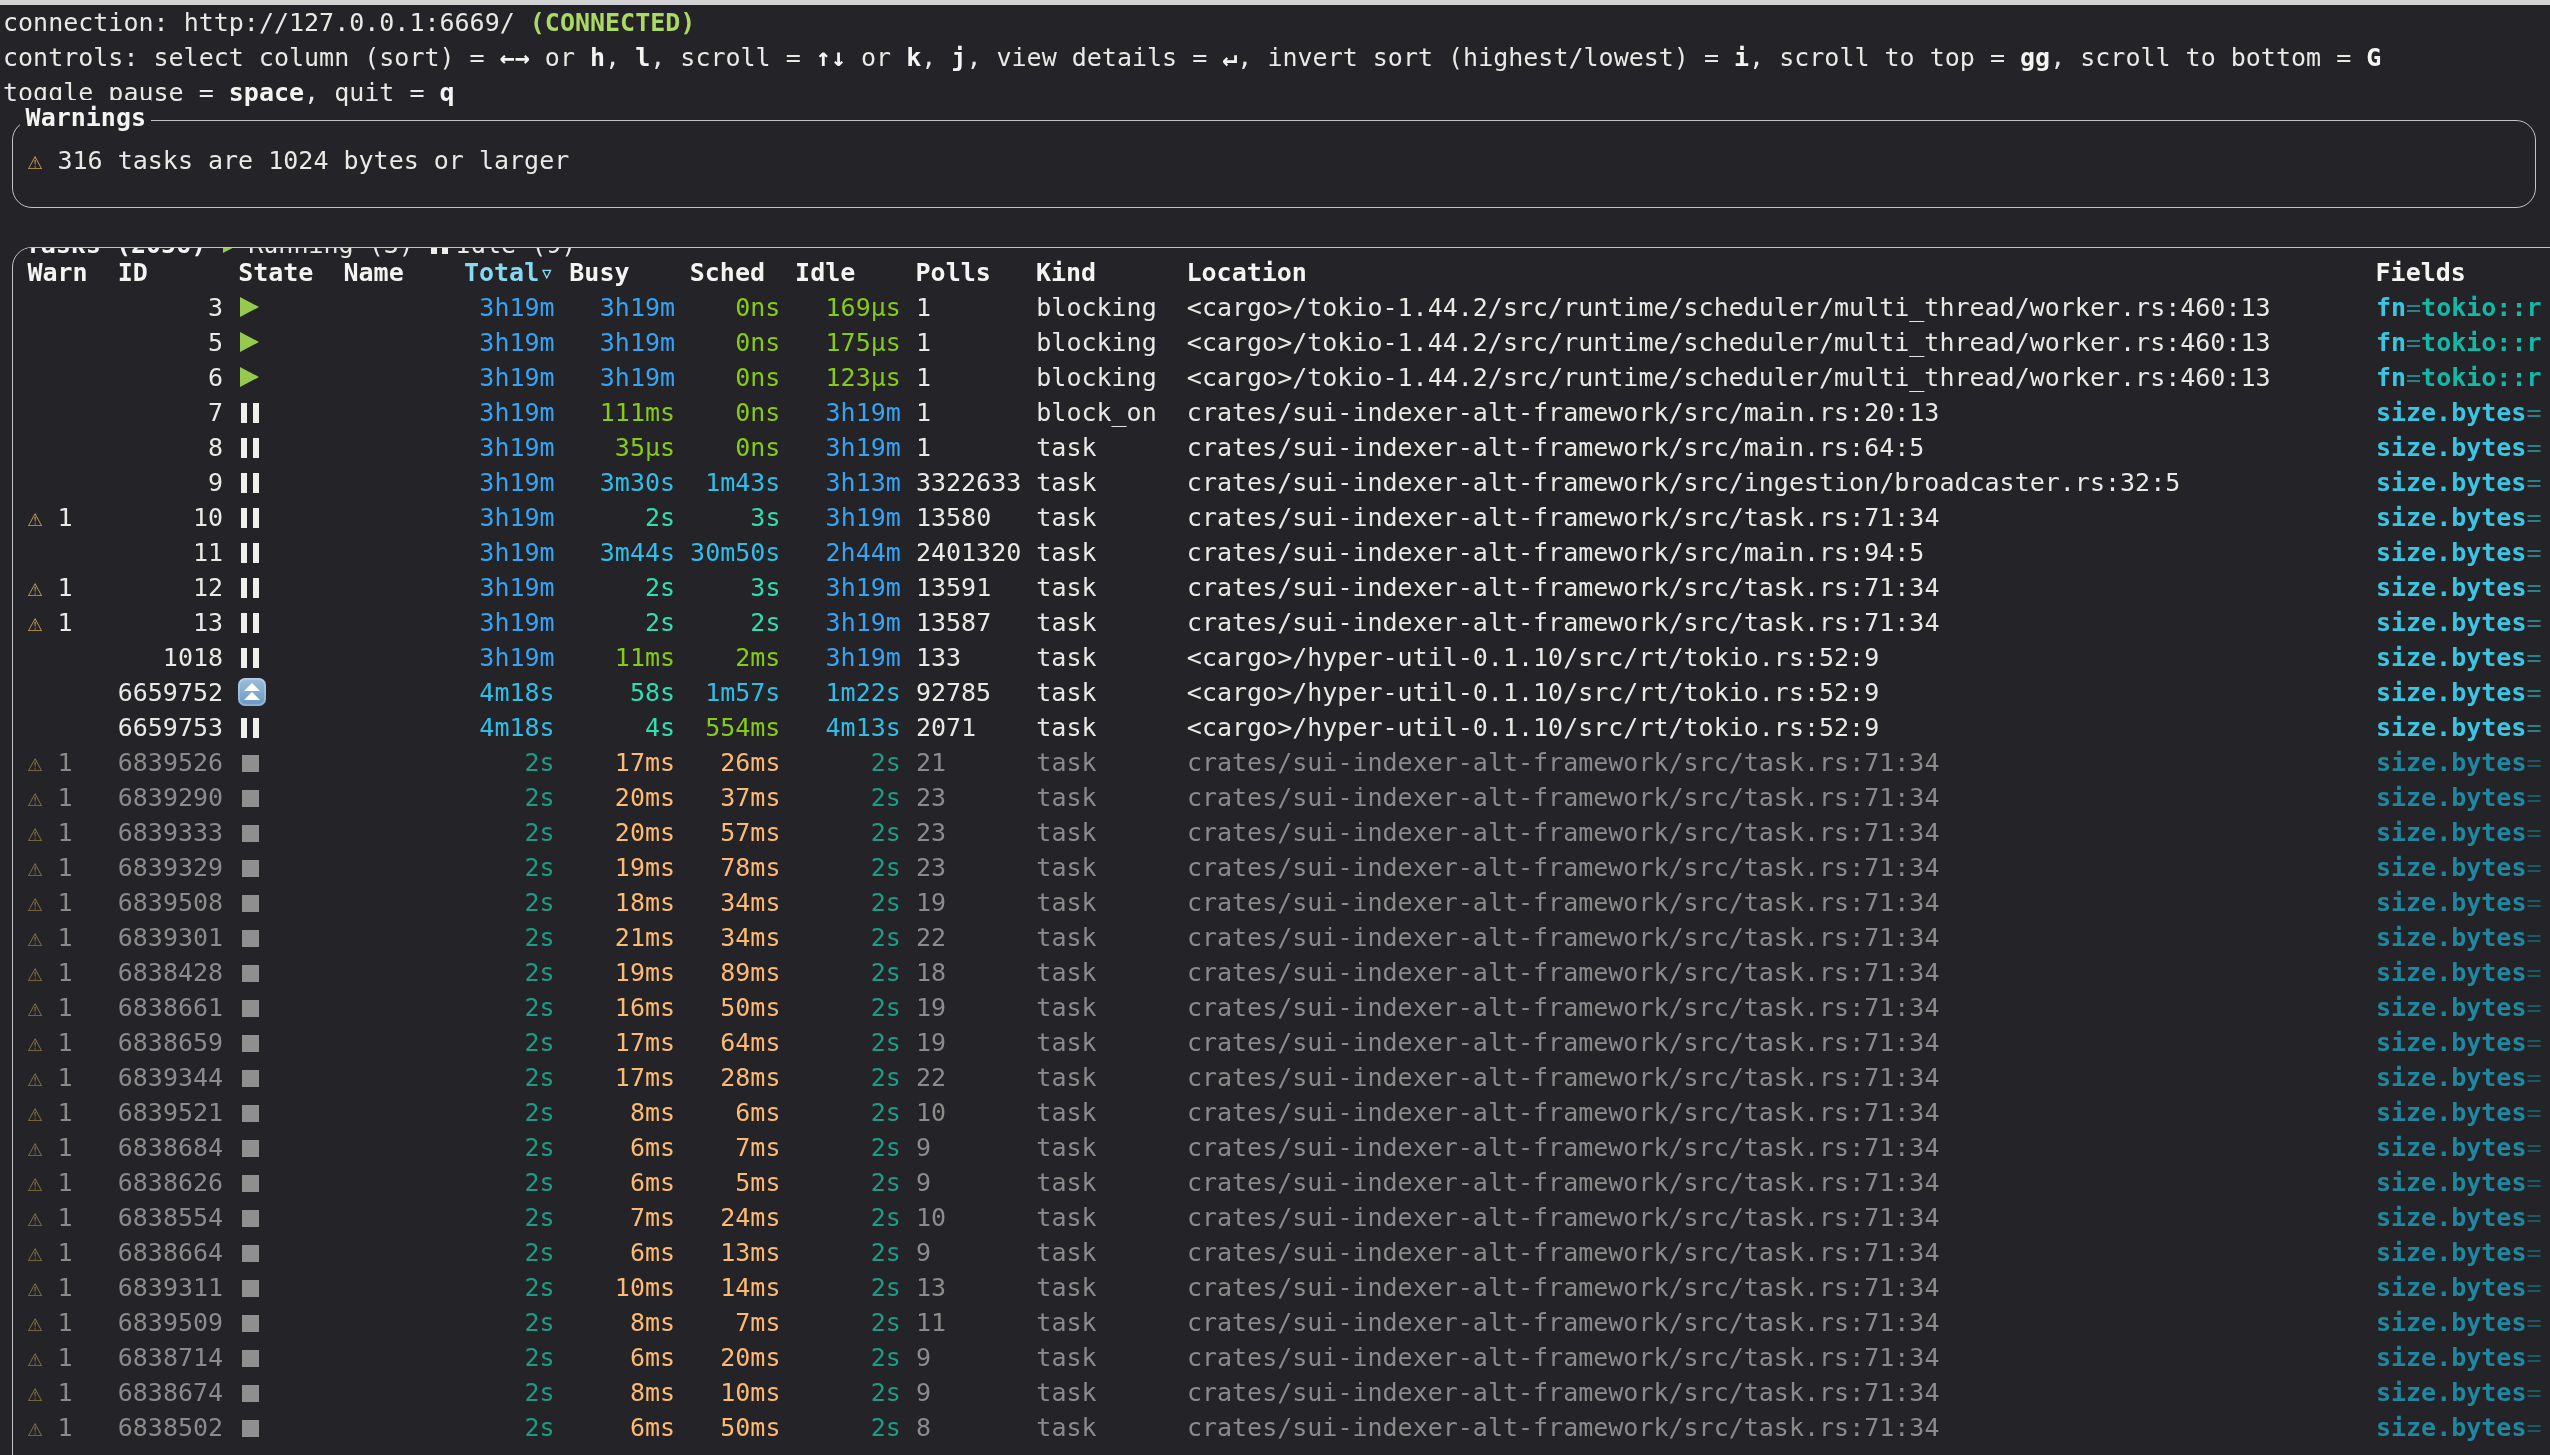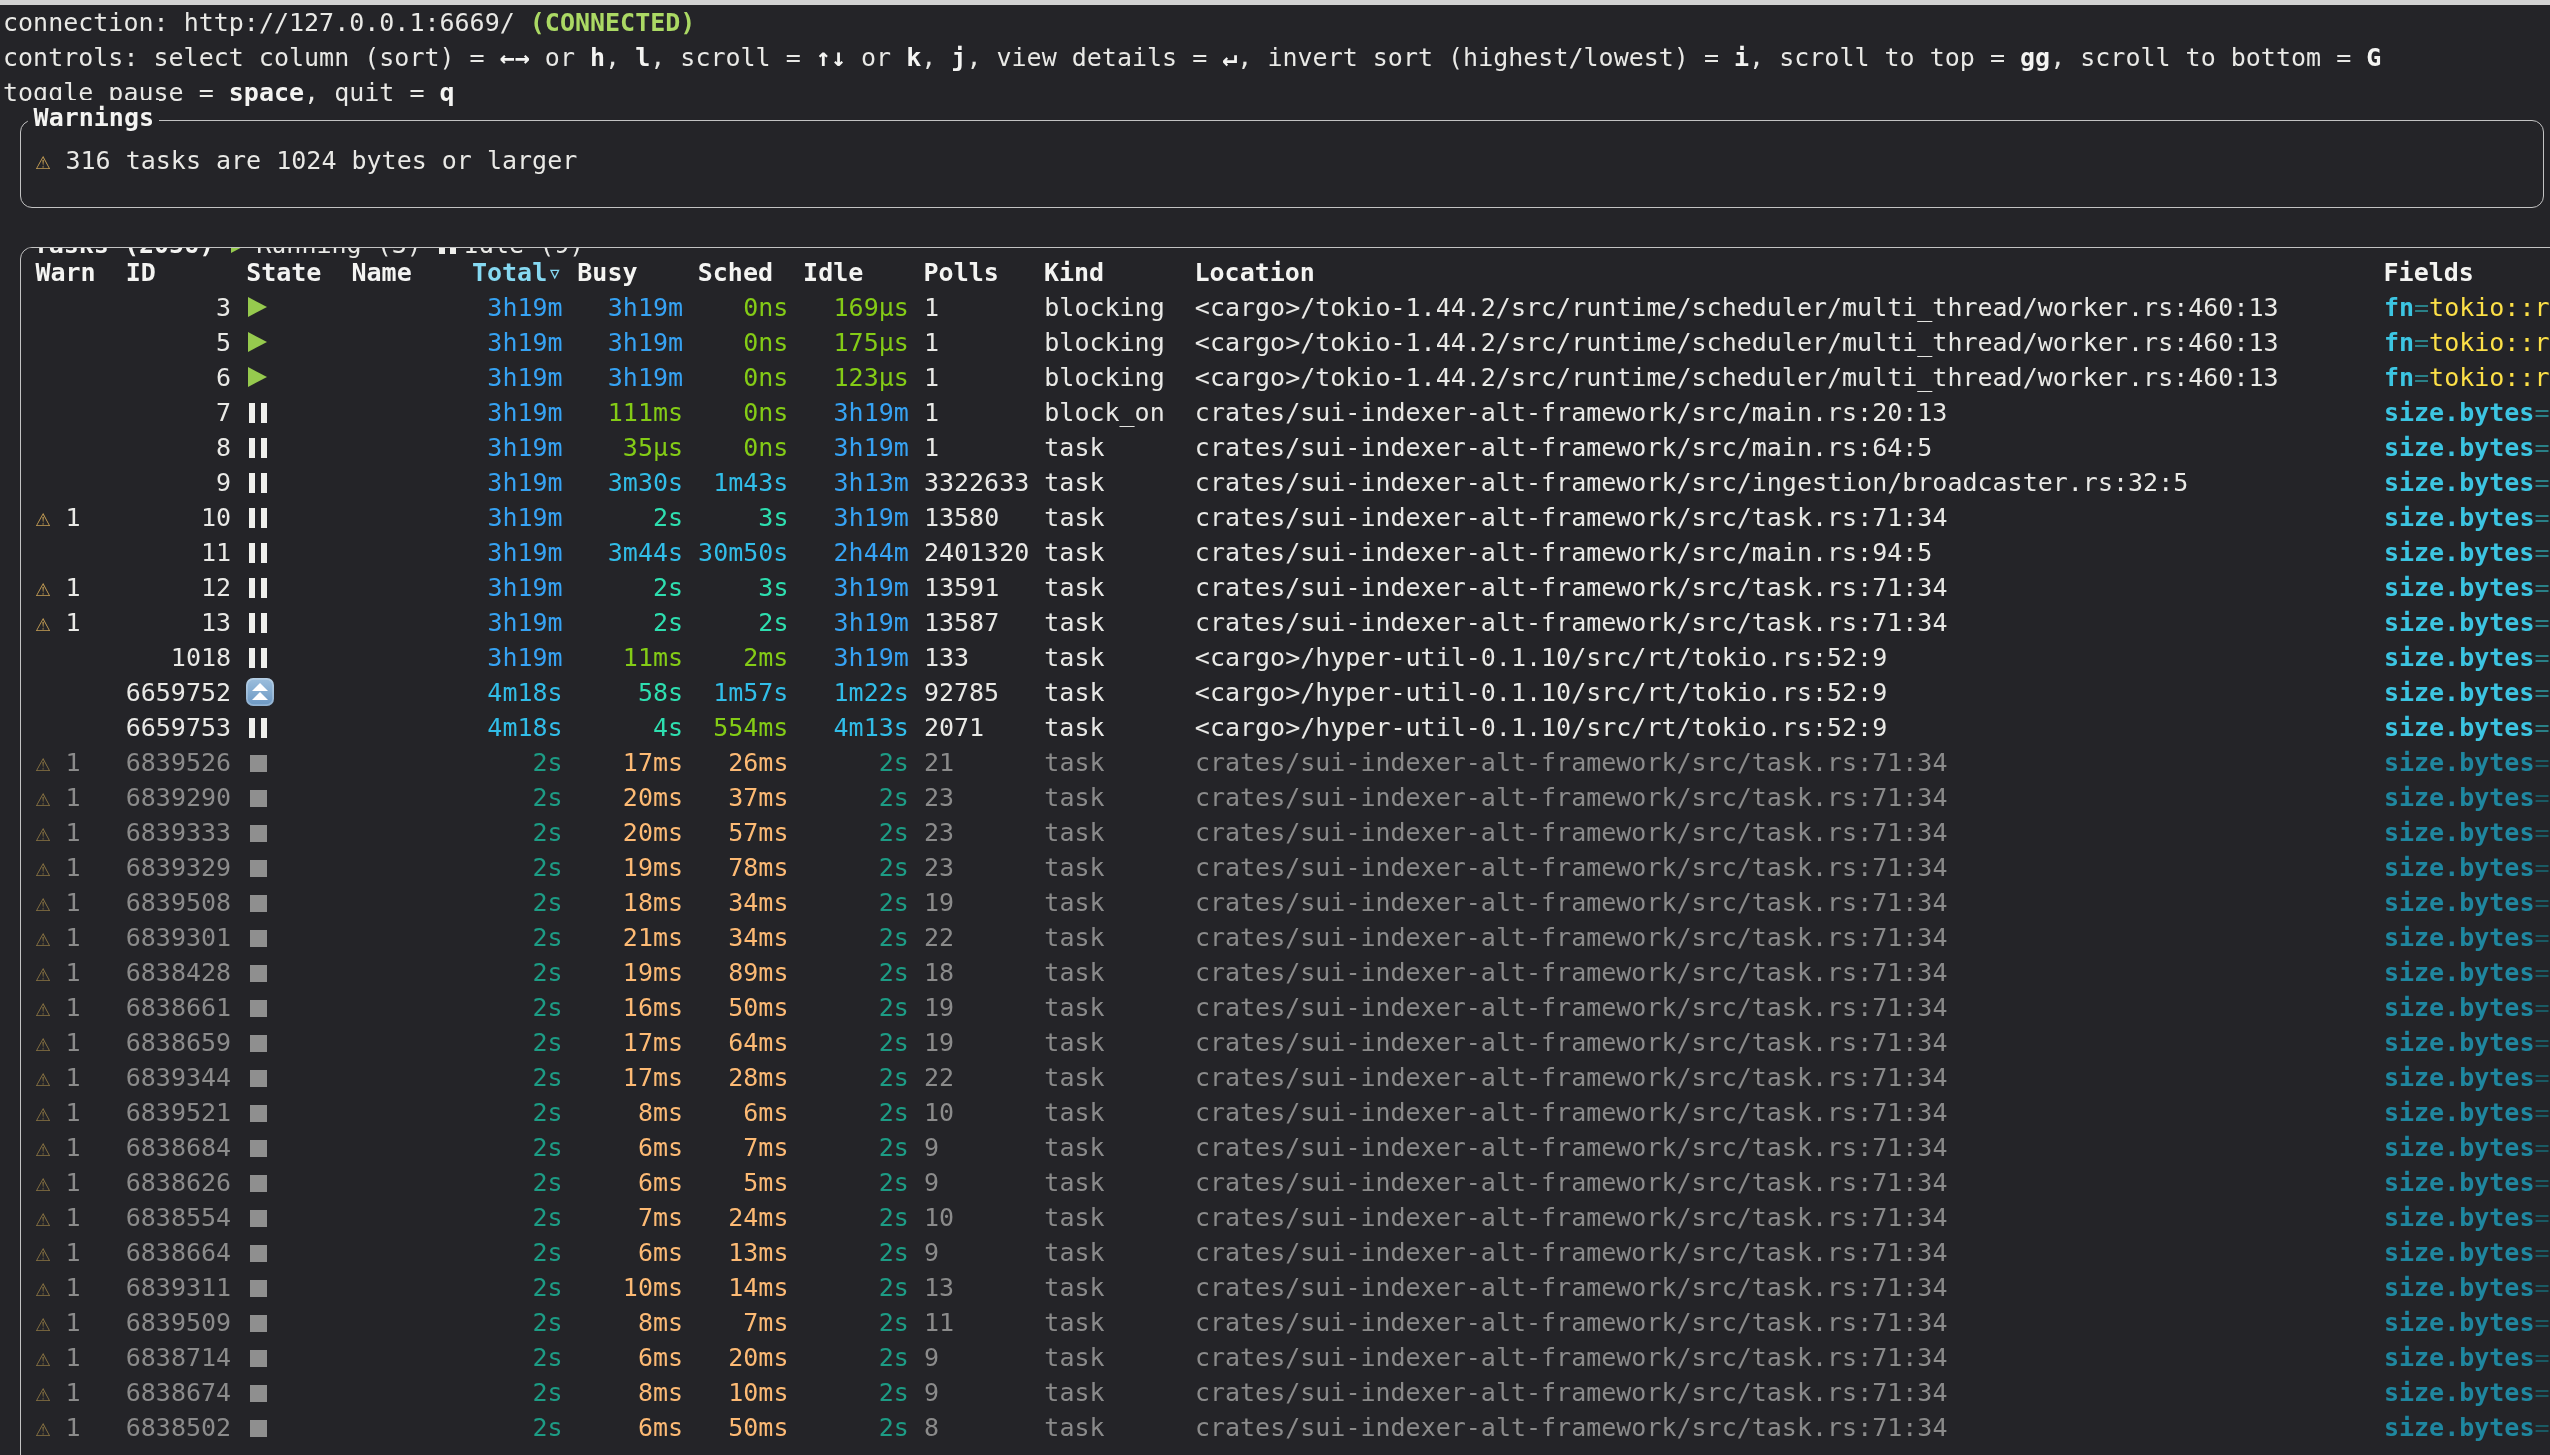--- a/index.html
+++ b/index.html
@@ -4,32 +4,32 @@
 <style>
   html,body{margin:0;padding:0;background:#242428;}
   body{width:2550px;height:1456px;overflow:hidden;position:relative;
        font-family:"DejaVu Sans Mono","DejaVu Sans",monospace;font-size:25px;color:#e9e9e6;}
   .topstrip{position:absolute;top:0;left:0;width:2550px;height:4.5px;background:#d2d2d2;}
   .screen{position:absolute;top:4.5px;left:0;width:2550px;}
   .line{white-space:pre;line-height:35px;height:35px;padding-left:3px;}
   b,.b{font-weight:bold;color:#f4f4f2;}
   .conn{font-weight:bold;color:#abd964;}
   
-  .panel{position:relative;border:1.8px solid #c3c3c3;border-radius:12px;margin-left:20px;}
+  .panel{position:relative;border:1.8px solid #c3c3c3;border-radius:20px;margin-left:12px;}
   .panel-title{position:absolute;top:-21.5px;left:7.2px;background:#242428;padding:0 5.4px;white-space:pre;line-height:35px;}
   .warn-panel{margin-top:10.8px;width:2522px;height:86px;}
   .warn-item{white-space:pre;padding:21.5px 0 0 14.4px;line-height:35px;}
   .tasks-panel{margin-top:39px;width:2565px;height:1256px;overflow:hidden;}
   .tbl{padding:7.2px 0 0 14.4px;}
   .trow{white-space:pre;line-height:35px;height:35px;}
   
   .w{color:#e9e9e6;} .wb{color:#f4f4f2;font-weight:bold;}
   .hr{color:#36a3f4;} .min{color:#31bde8;} .sec{color:#2edfb0;} .sub{color:#84cc16;}
   .warnic{color:#c59e55;} .cnt{color:#e9e9e6;}
-  .fkey{color:#3cc5e2;font-weight:bold;} .feq{color:#2a8087;} .fval{color:#fde047;}
+  .fkey{color:#3cc5e2;font-weight:bold;} .feq{color:#2a8087;} .fval{color:#14b8a6;font-weight:bold;}
   .sortcol{color:#86d9f2;font-weight:bold;}
   .dim .w,.dim .cnt,.dim .id{color:#8b8b8b;}
   .dim .sec{color:#1d9c85;} .dim .sub{color:#fdba74;}
   .dim .warnic{color:#8a7443;}
   .dim .fkey{color:#1f87a0;} .dim .feq{color:#1a5a63;} .dim .fval{color:#a37c3a;}
   
   .ic{display:inline-block;width:30.5px;height:23px;position:relative;vertical-align:-2.7px;}
   .ic-play::before{content:"";position:absolute;left:1.8px;top:0.9px;
     border-left:19px solid #96ca4e;border-top:10.8px solid transparent;border-bottom:10.8px solid transparent;}
   .ic-pause::before,.ic-pause::after{content:"";position:absolute;top:1.8px;width:6.3px;height:20px;background:#efefec;}

